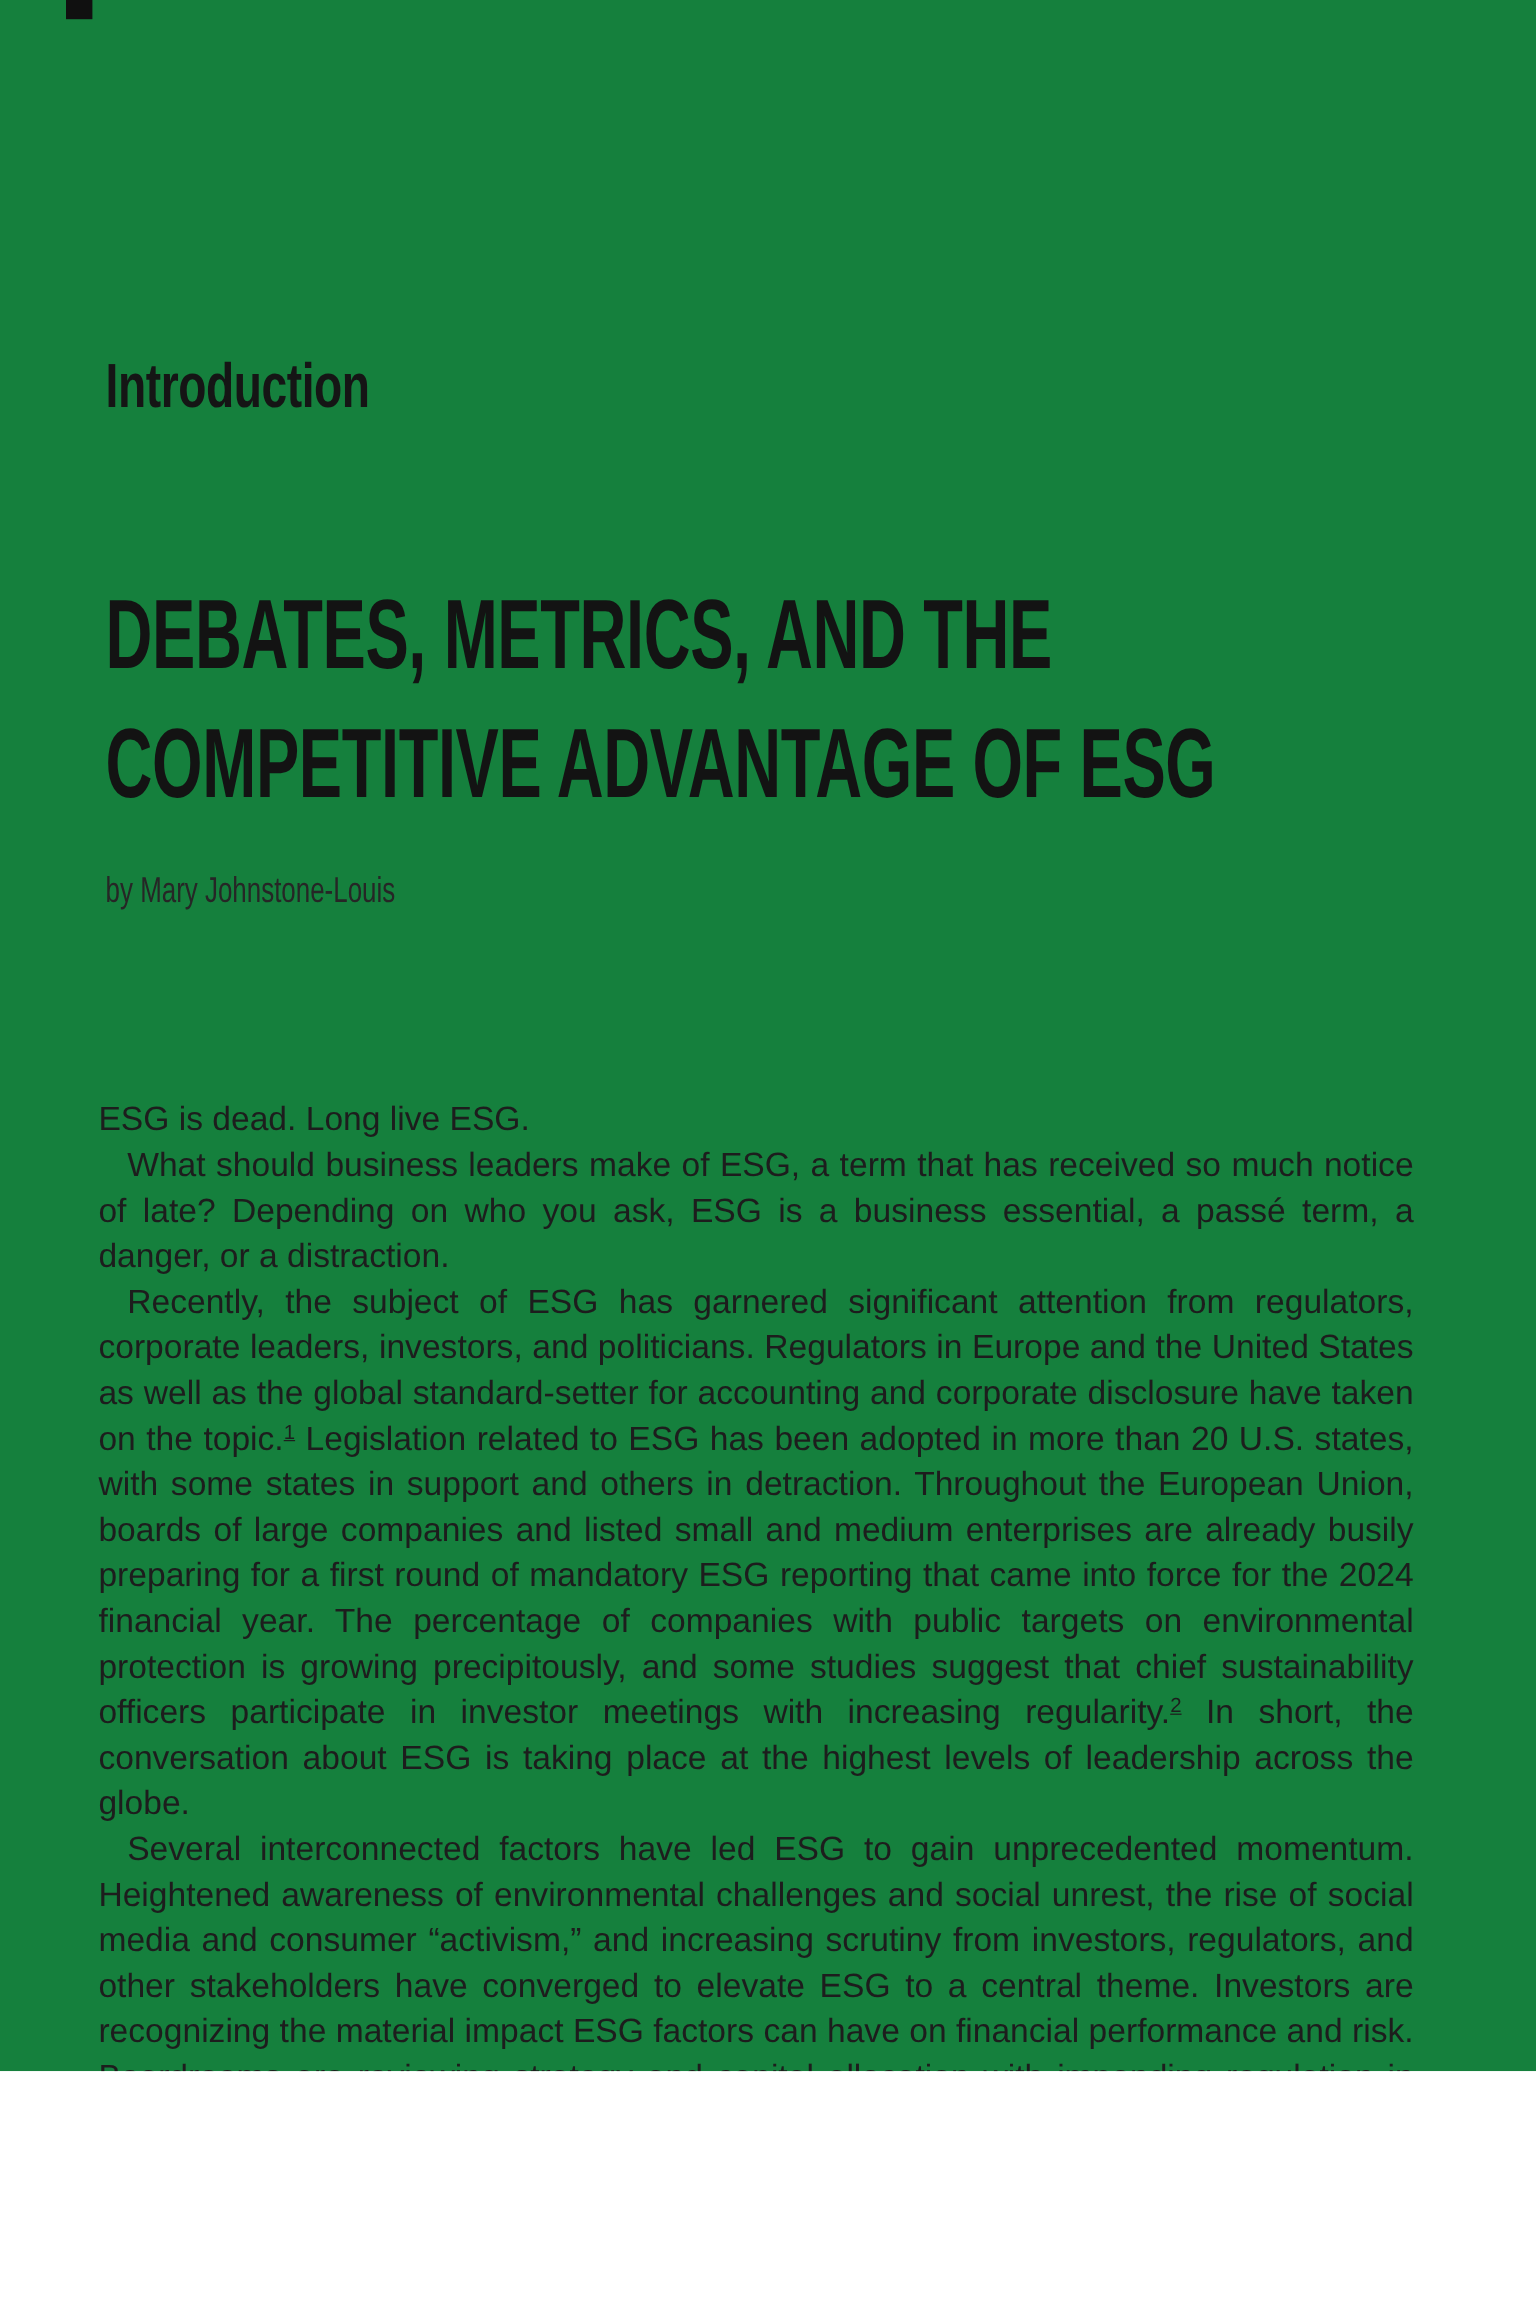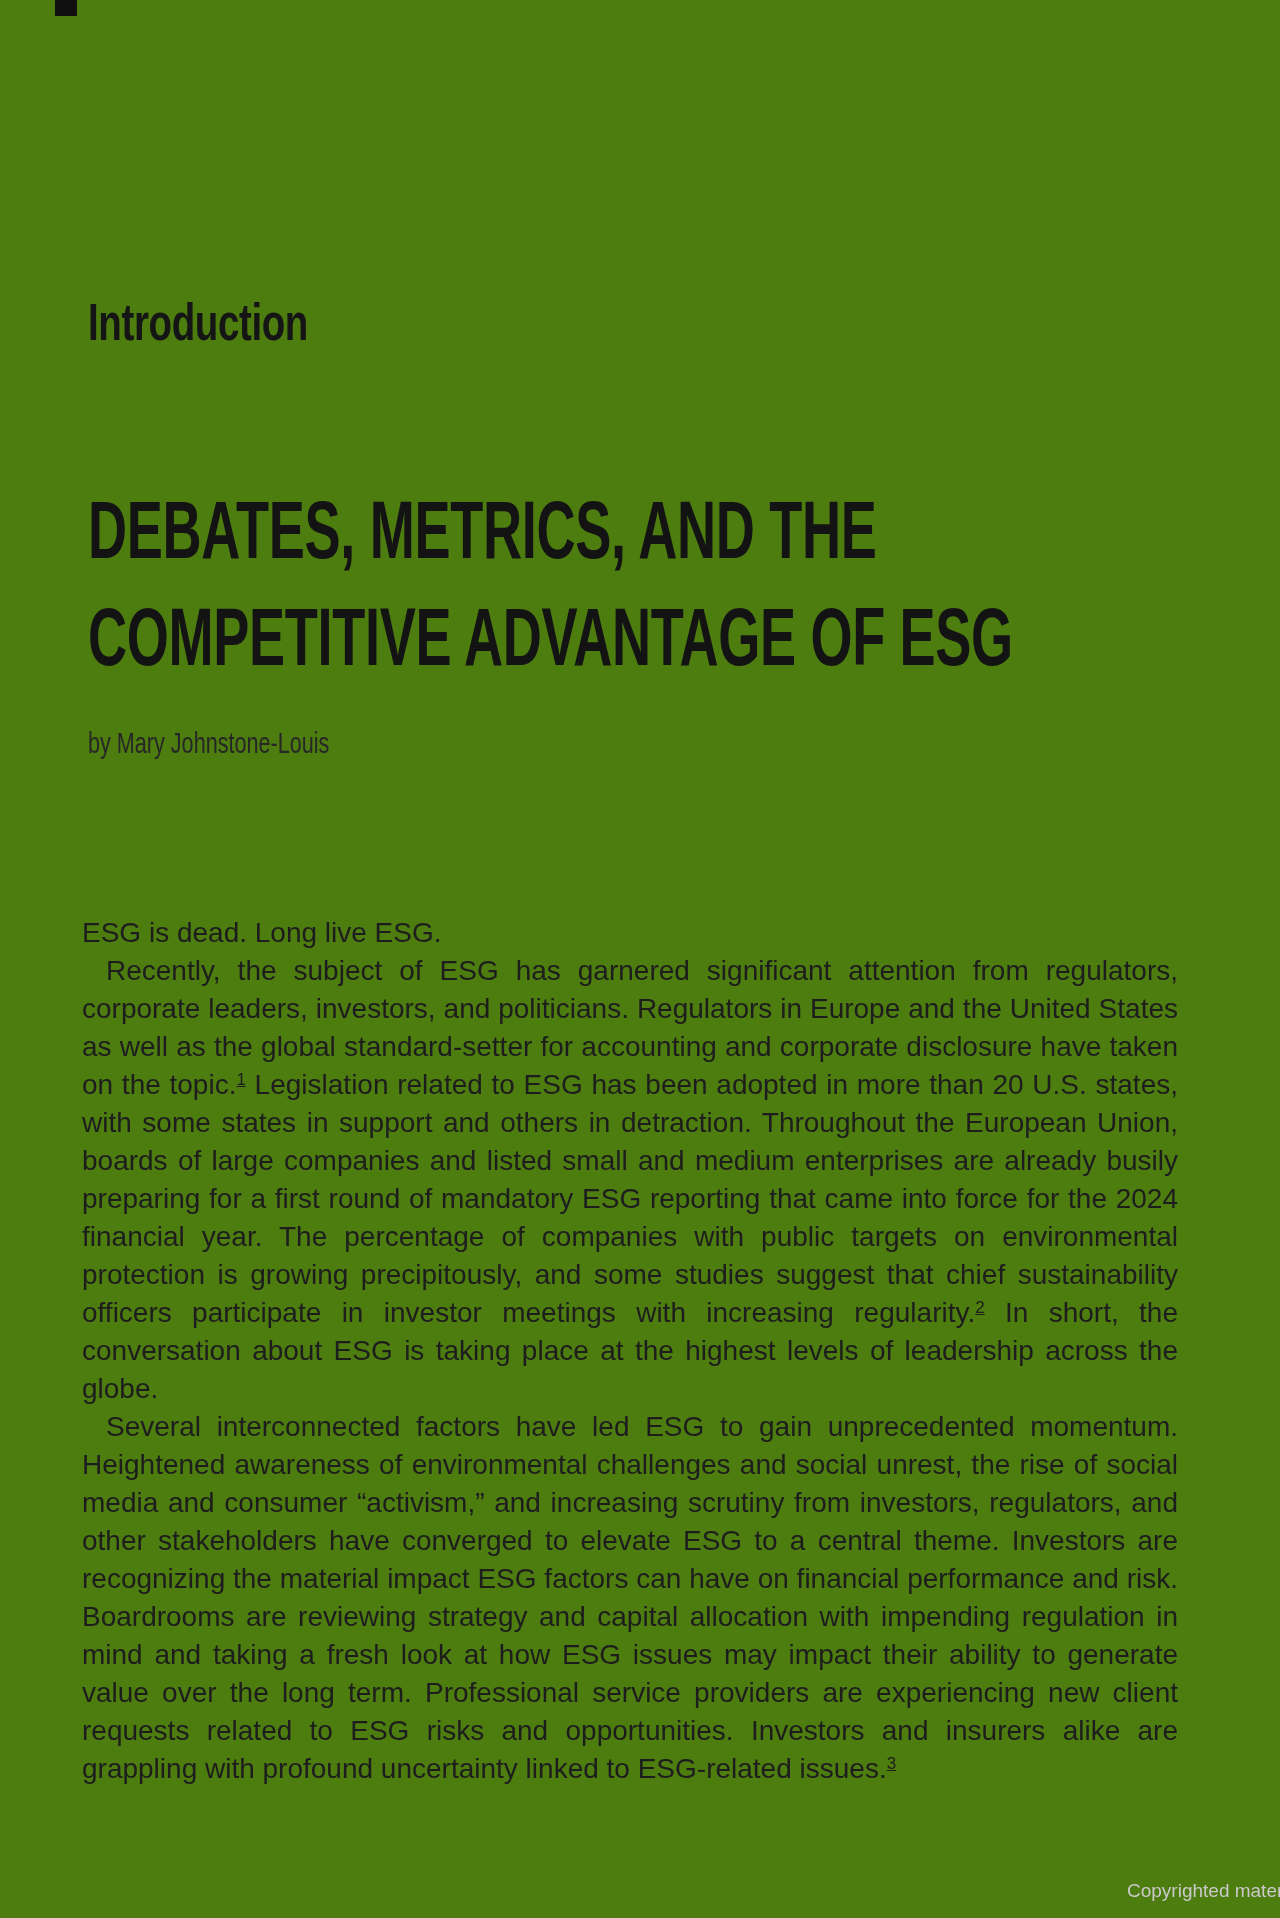--- a/index.html
+++ b/index.html
@@ -1,20 +1,20 @@
 <!DOCTYPE html>
 <html><head>
 <meta charset="utf-8">
 <style>
   html, body { margin: 0; padding: 0; background: #ffffff; }
   .page {
     position: relative;
     width: 1280px;
-    height: 1918px;
-    background: #4d7c0f;
+    height: 1726px;
+    background: #15803d;
     overflow: hidden;
   }
   .scan-mark {
     position: absolute;
     left: 55px; top: 0;
     width: 22px; height: 16px;
     background: #101010;
   }
   .kicker {
     position: absolute;
@@ -96,19 +96,20 @@
 
   <div class="title">
     <div class="line">DEBATES, METRICS, AND THE</div>
     <div class="line">COMPETITIVE ADVANTAGE OF ESG</div>
   </div>
 
   <div class="byline">by Mary Johnstone-Louis</div>
 
   <div class="bodycopy">
       <p class="">ESG is dead. Long live ESG.</p>
+      <p class="indent">What should business leaders make of ESG, a term that has received so much notice of late? Depending on who you ask, ESG is a business essential, a passé term, a danger, or a distraction.</p>
       <p class="indent">Recently, the subject of ESG has garnered significant attention from regulators, corporate leaders, investors, and politicians. Regulators in Europe and the United States as well as the global standard-setter for accounting and corporate disclosure have taken on the topic.<sup class="fnref">1</sup> Legislation related to ESG has been adopted in more than 20 U.S. states, with some states in support and others in detraction. Throughout the European Union, boards of large companies and listed small and medium enterprises are already busily preparing for a first round of mandatory ESG reporting that came into force for the 2024 financial year. The percentage of companies with public targets on environmental protection is growing precipitously, and some studies suggest that chief sustainability officers participate in investor meetings with increasing regularity.<sup class="fnref">2</sup> In short, the conversation about ESG is taking place at the highest levels of leadership across the globe.</p>
       <p class="indent">Several interconnected factors have led ESG to gain unprecedented momentum. Heightened awareness of environmental challenges and social unrest, the rise of social media and consumer “activism,” and increasing scrutiny from investors, regulators, and other stakeholders have converged to elevate ESG to a central theme. Investors are recognizing the material impact ESG factors can have on financial performance and risk. Boardrooms are reviewing strategy and capital allocation with impending regulation in mind and taking a fresh look at how ESG issues may impact their ability to generate value over the long term. Professional service providers are experiencing new client requests related to ESG risks and opportunities. Investors and insurers alike are grappling with profound uncertainty linked to ESG-related issues.<sup class="fnref">3</sup></p>
     </div>
 
   <div class="watermark">Copyrighted material</div>
 
 </div>
 
 </body></html>

